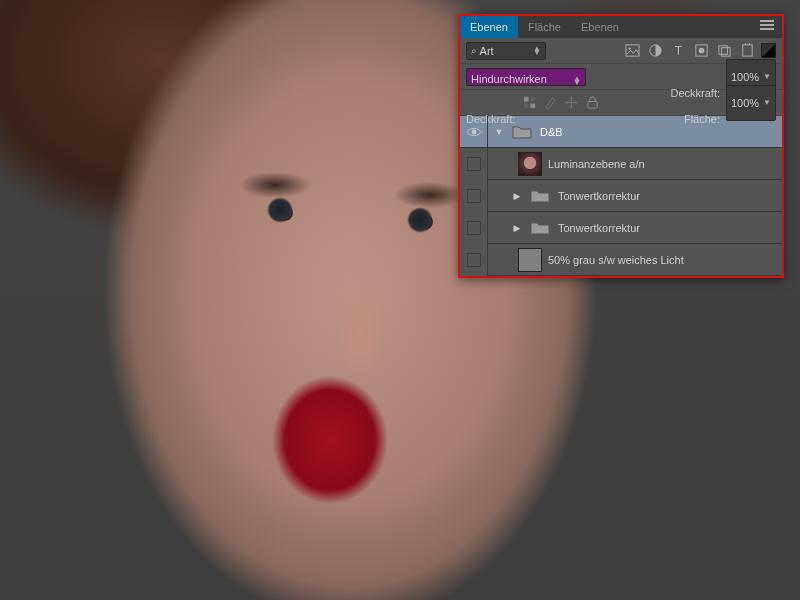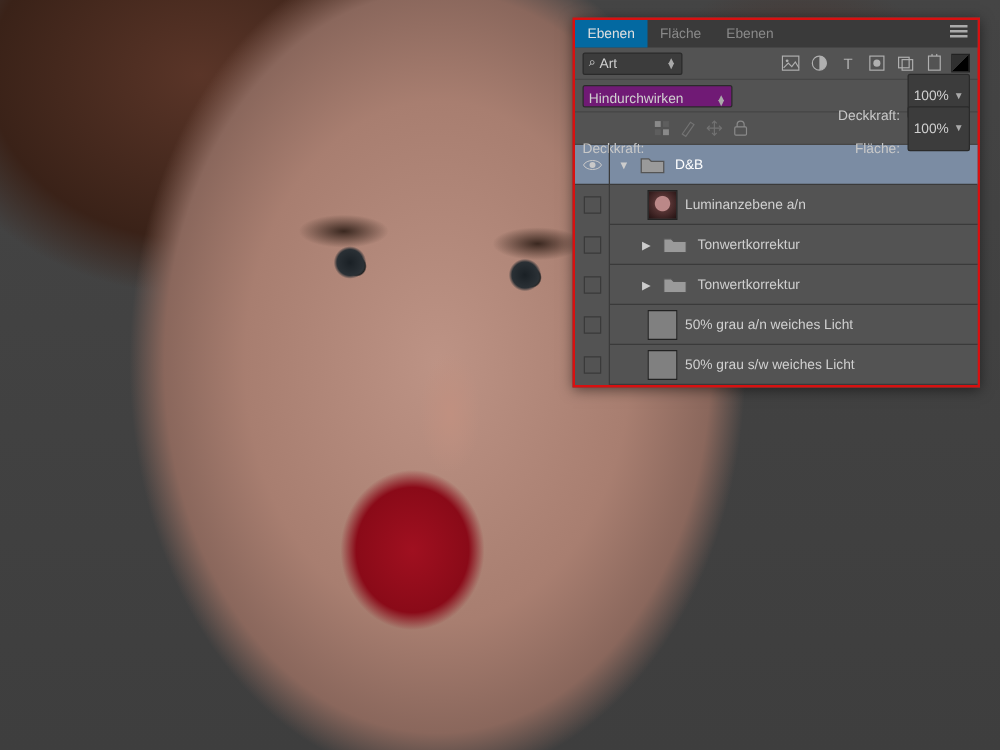--- a/index.html
+++ b/index.html
@@ -211,22 +211,16 @@
           <svg width="20" height="16" viewBox="0 0 20 16">
             <path d="M1 3 L1 14 L19 14 L19 5 L9 5 L7 3 Z" fill="#9a9a9a" stroke="#555"></path>
           </svg>
         </span>
         <span class="lname">Tonwertkorrektur</span>
       </div>
       <div class="layer">
         <div class="eye empty"></div>
         <span class="depth" style="width: 24px;"></span>
         <span class="thumb gray"></span>
-        <span class="lname">50% grau a/n weiches Licht</span>
-      </div>
-      <div class="layer">
-        <div class="eye empty"></div>
-        <span class="depth" style="width: 24px;"></span>
-        <span class="thumb gray"></span>
         <span class="lname">50% grau s/w weiches Licht</span>
       </div>
     </div>
 </div>
 
 </body></html>

